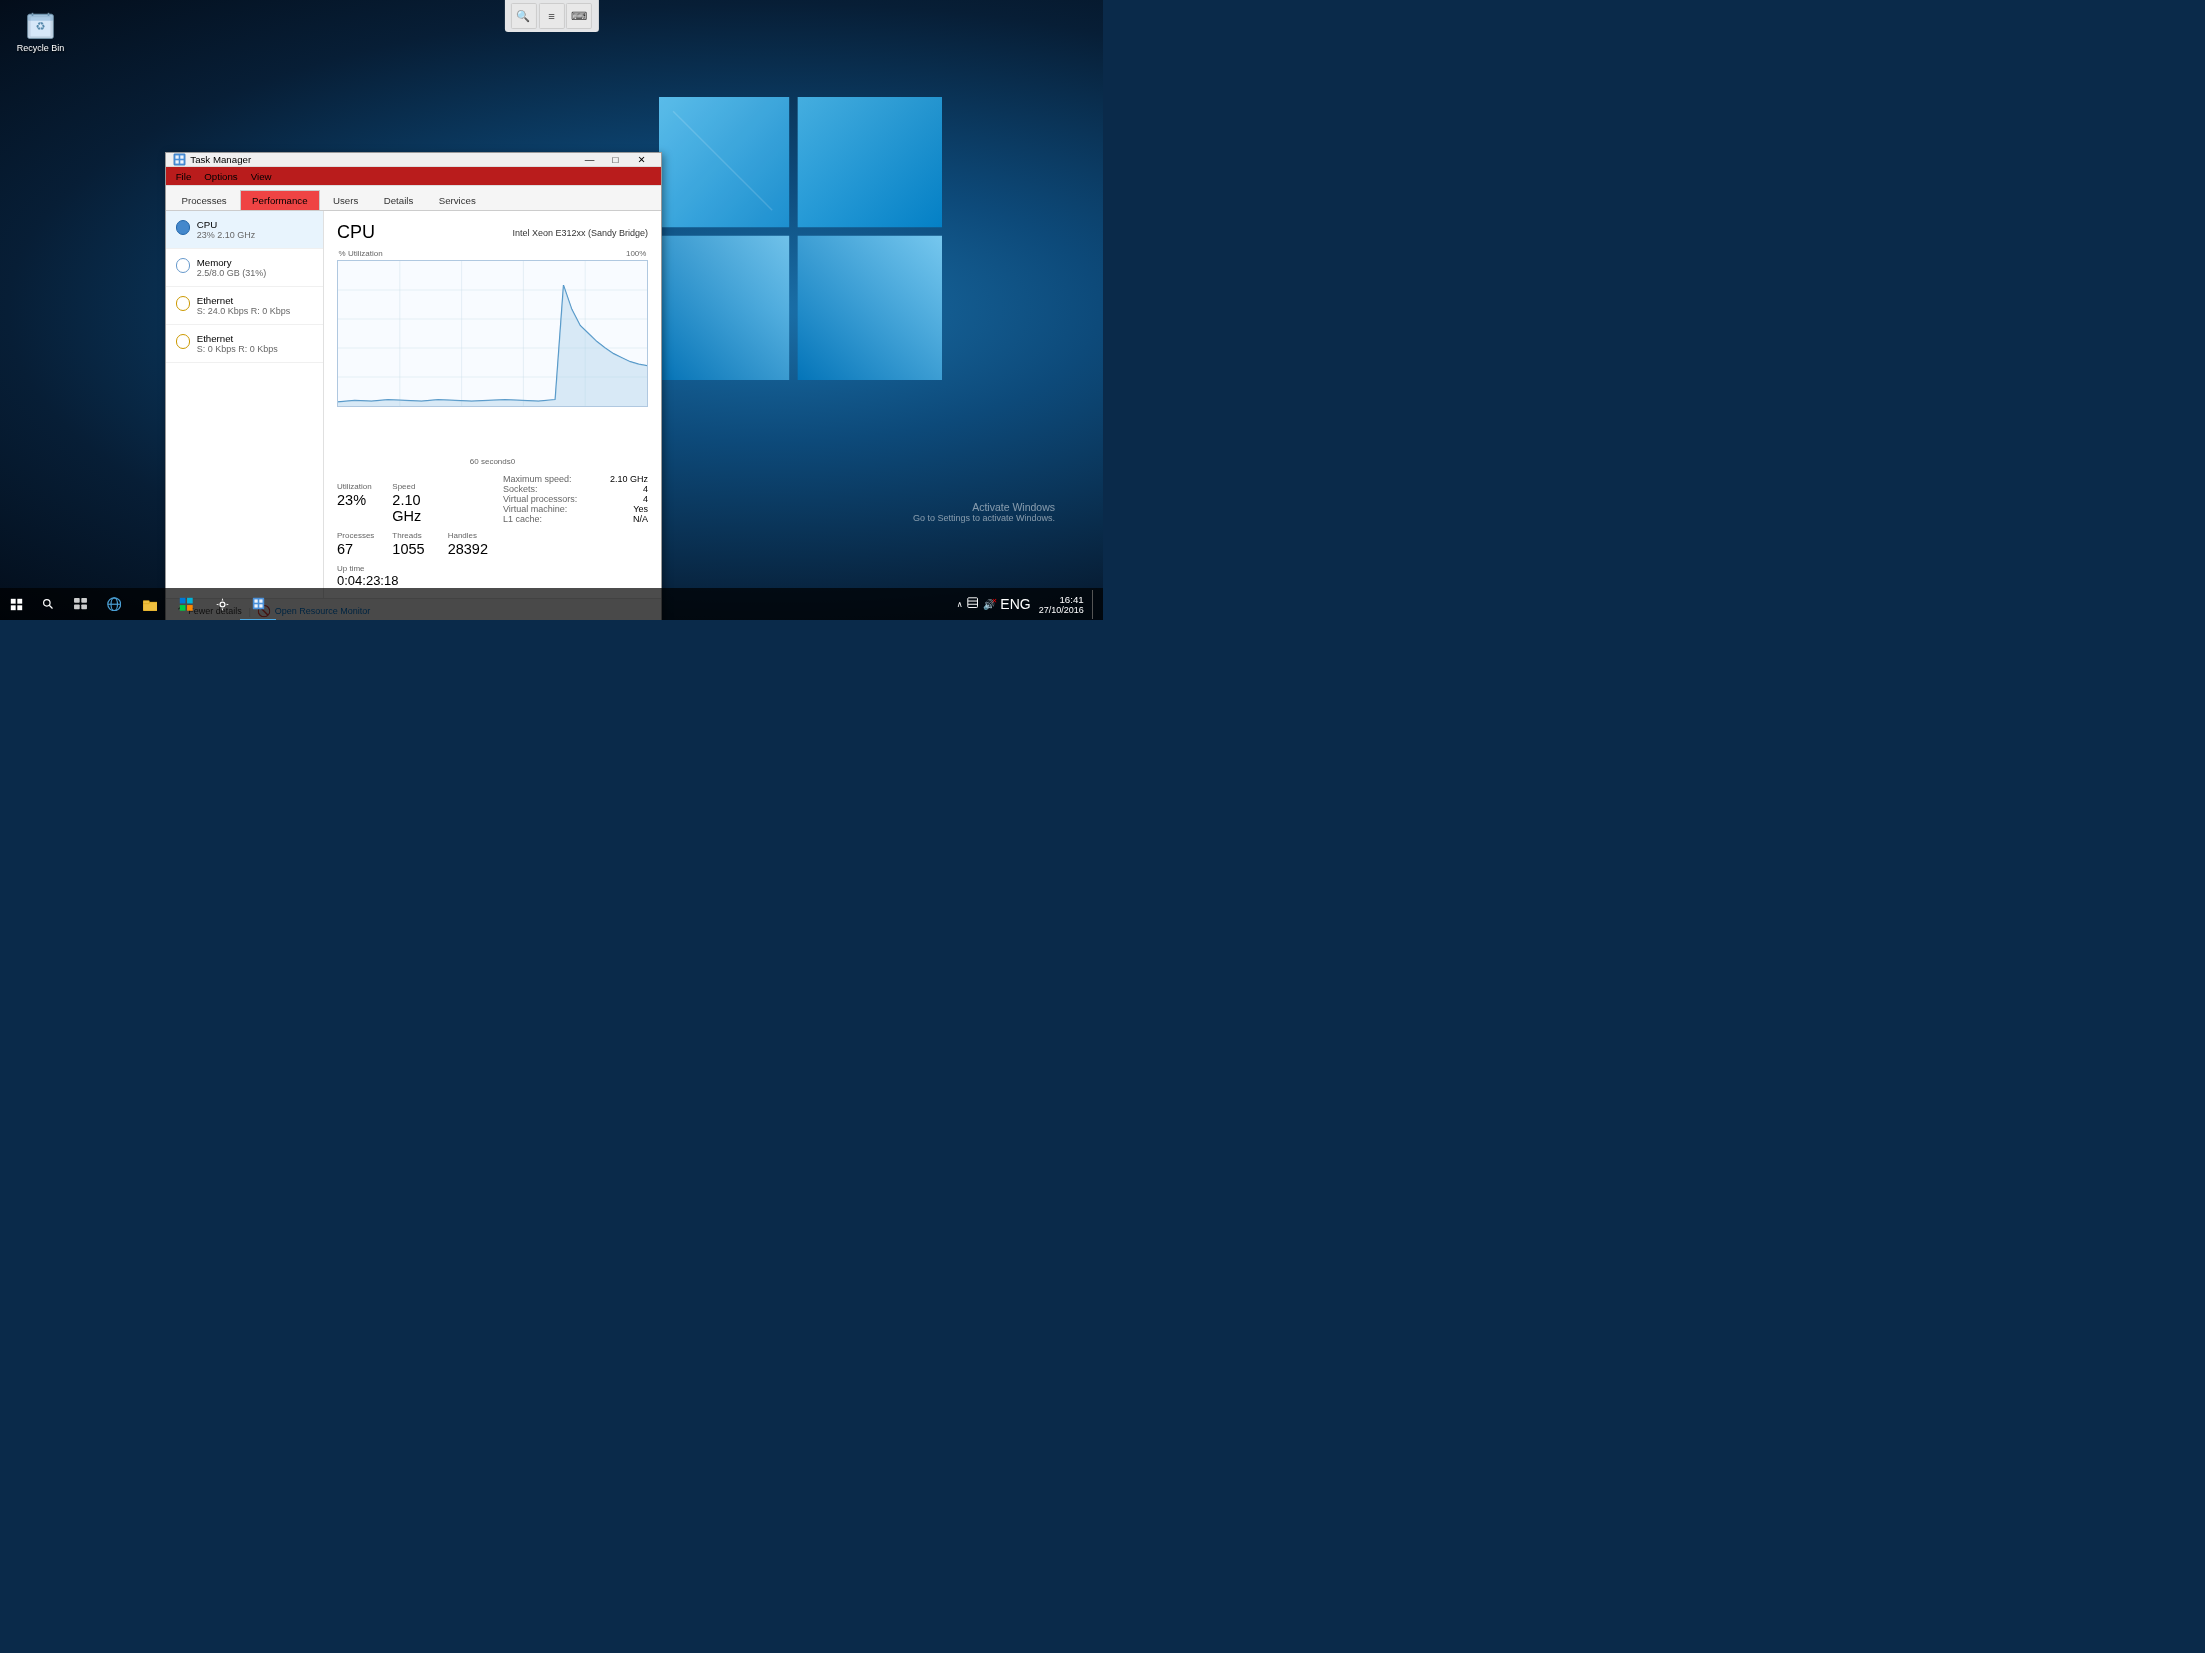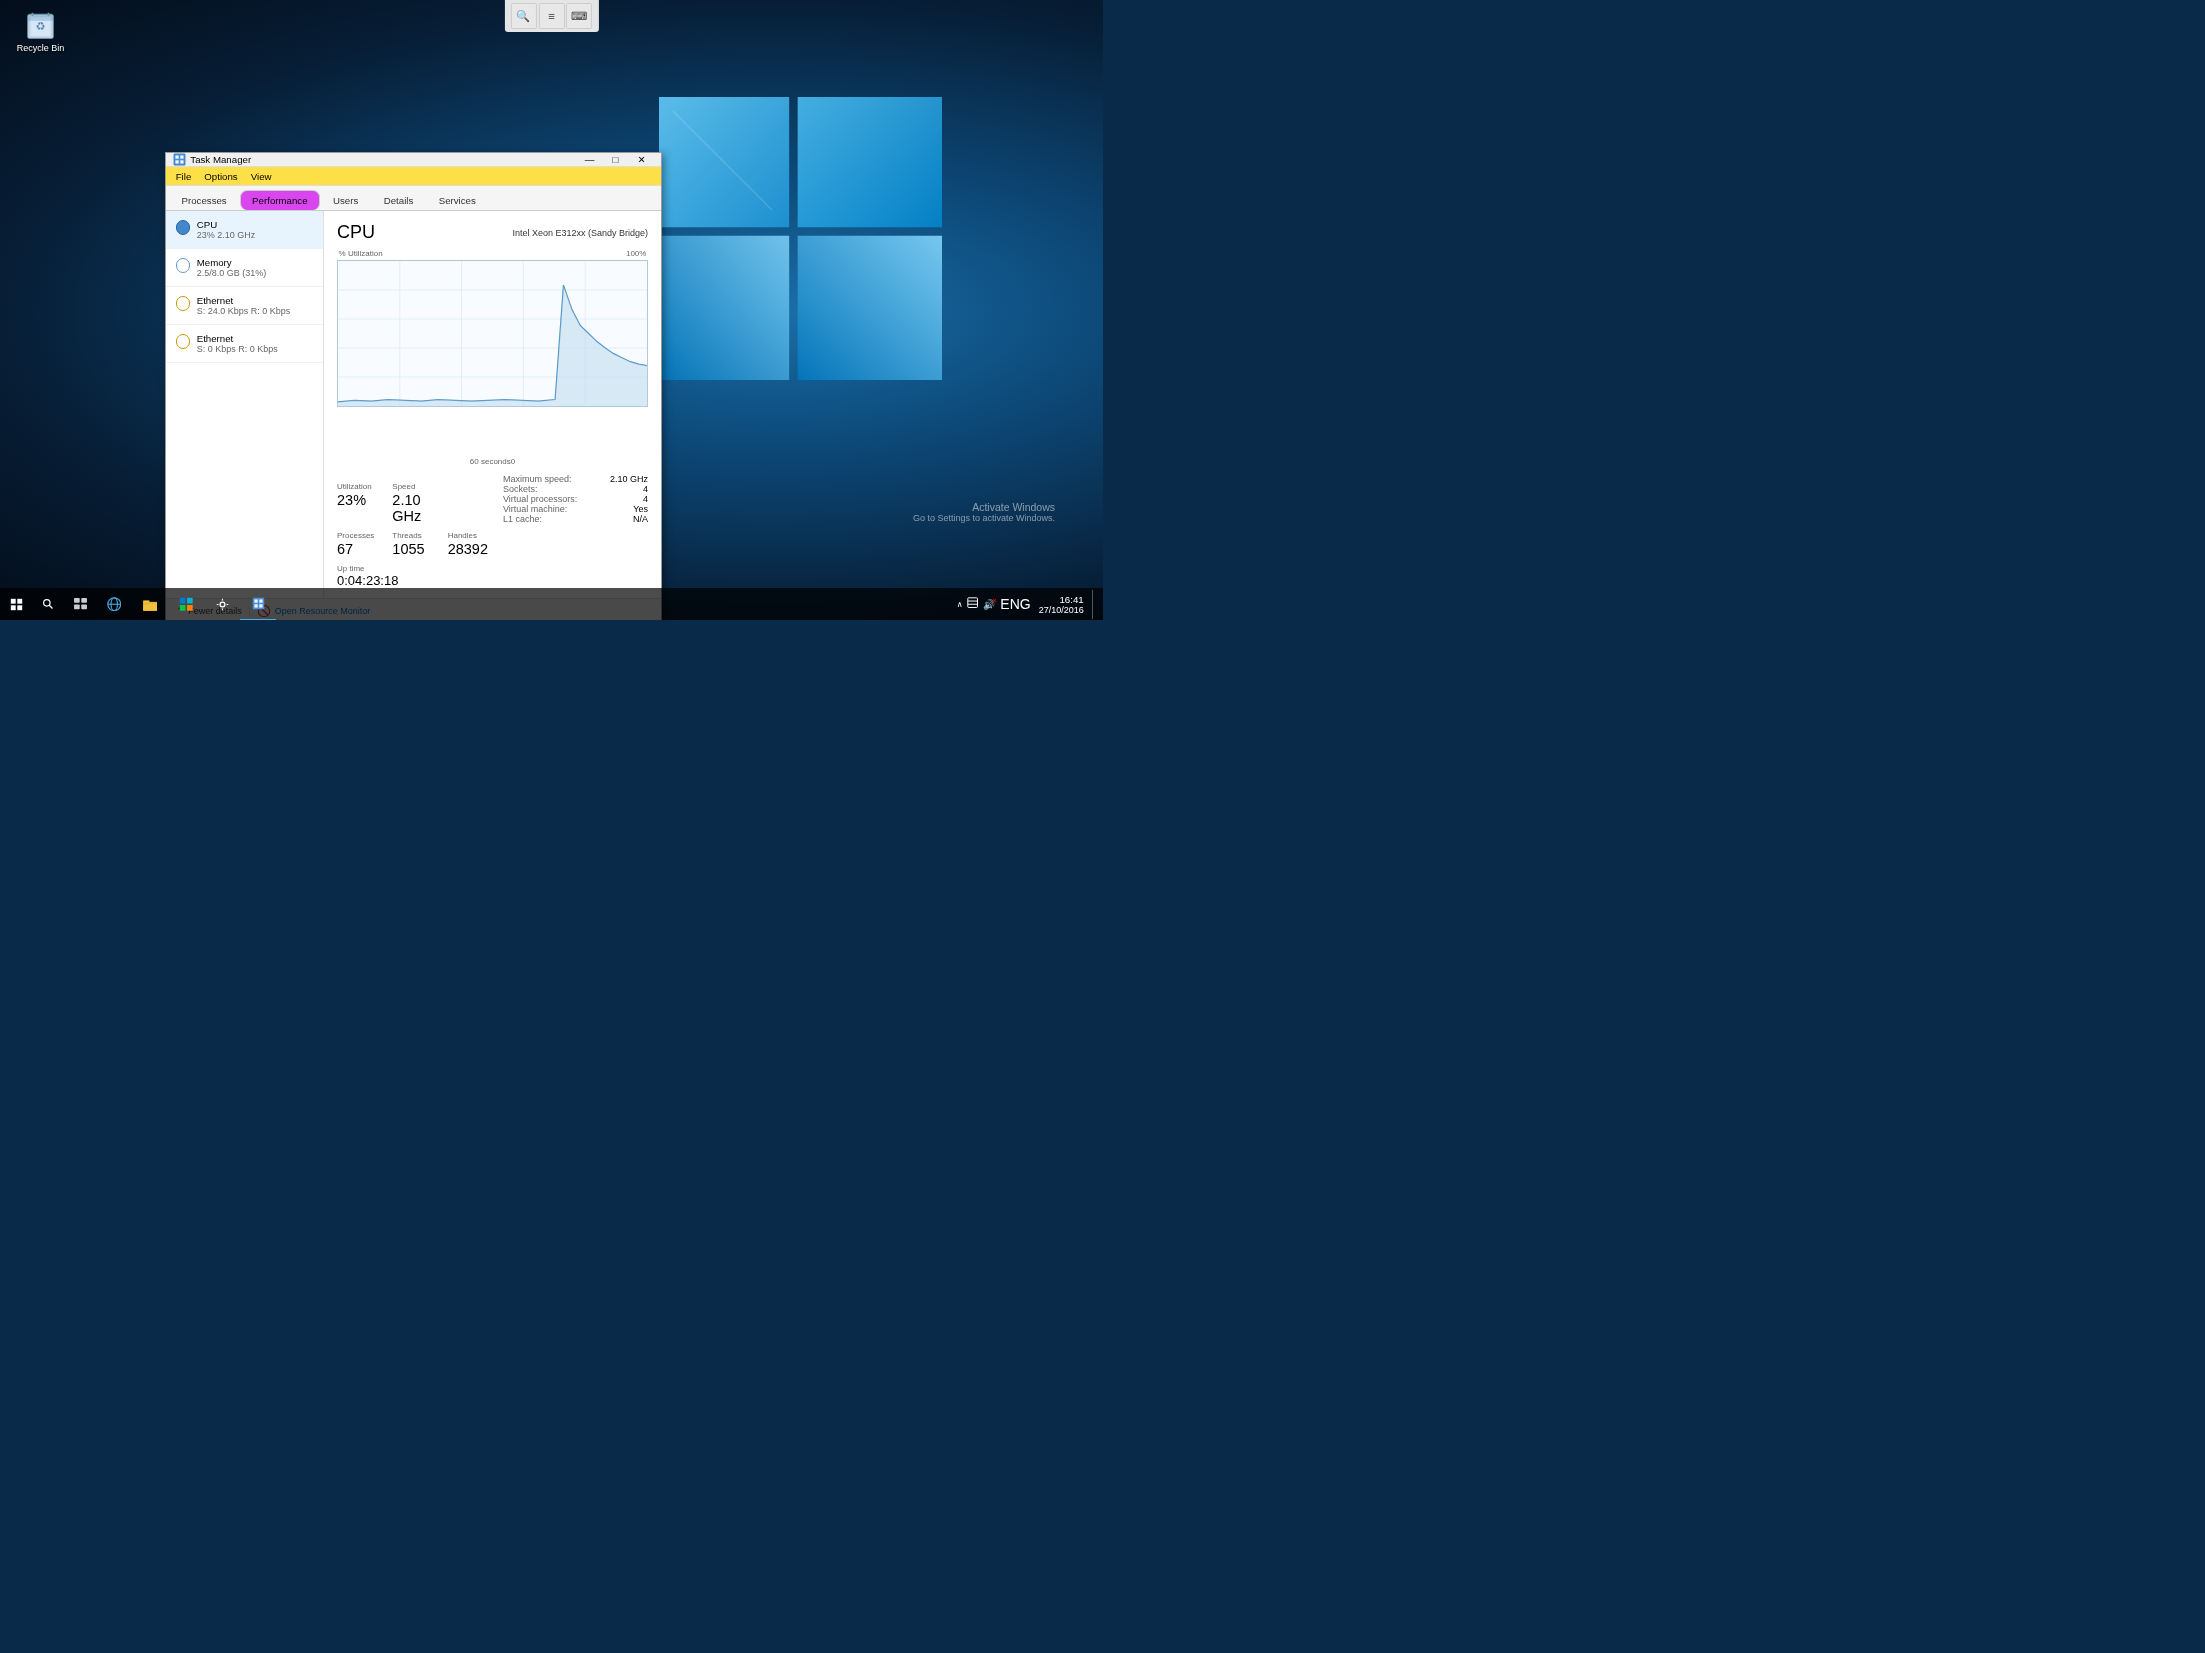--- a/index.html
+++ b/index.html
@@ -201,21 +201,21 @@
       align-items: center;
       justify-content: center;
       cursor: pointer;
       font-size: 9.7px;
       color: #000;
     }
 
     
     .menu-bar {
       height: 19.4px;
-      background: #fde047;
+      background: #b91c1c;
       display: flex;
       align-items: center;
       padding: 0 3.2px;
       border-bottom: 0.8px solid #ddd;
     }
     .menu-item {
       padding: 1.6px 6.5px;
       cursor: pointer;
       font-size: 9.7px;
       color: #000;
@@ -233,25 +233,24 @@
       padding: 4px 11.3px;
       font-size: 9.7px;
       cursor: pointer;
       color: #333;
       border: 0.8px solid transparent;
       border-bottom: none;
       margin-right: 0.8px;
       background: #f5f5f5;
     }
     .tab.active {
-      background: #d946ef;
+      background: #ef4444;
       border-color: #ccc;
       color: #000;
       font-weight: 500;
-      border-radius: 7px;
     }
 
     
     .content-area {
       display: flex;
       height: 387px;
     }
 
     
     .sidebar {

